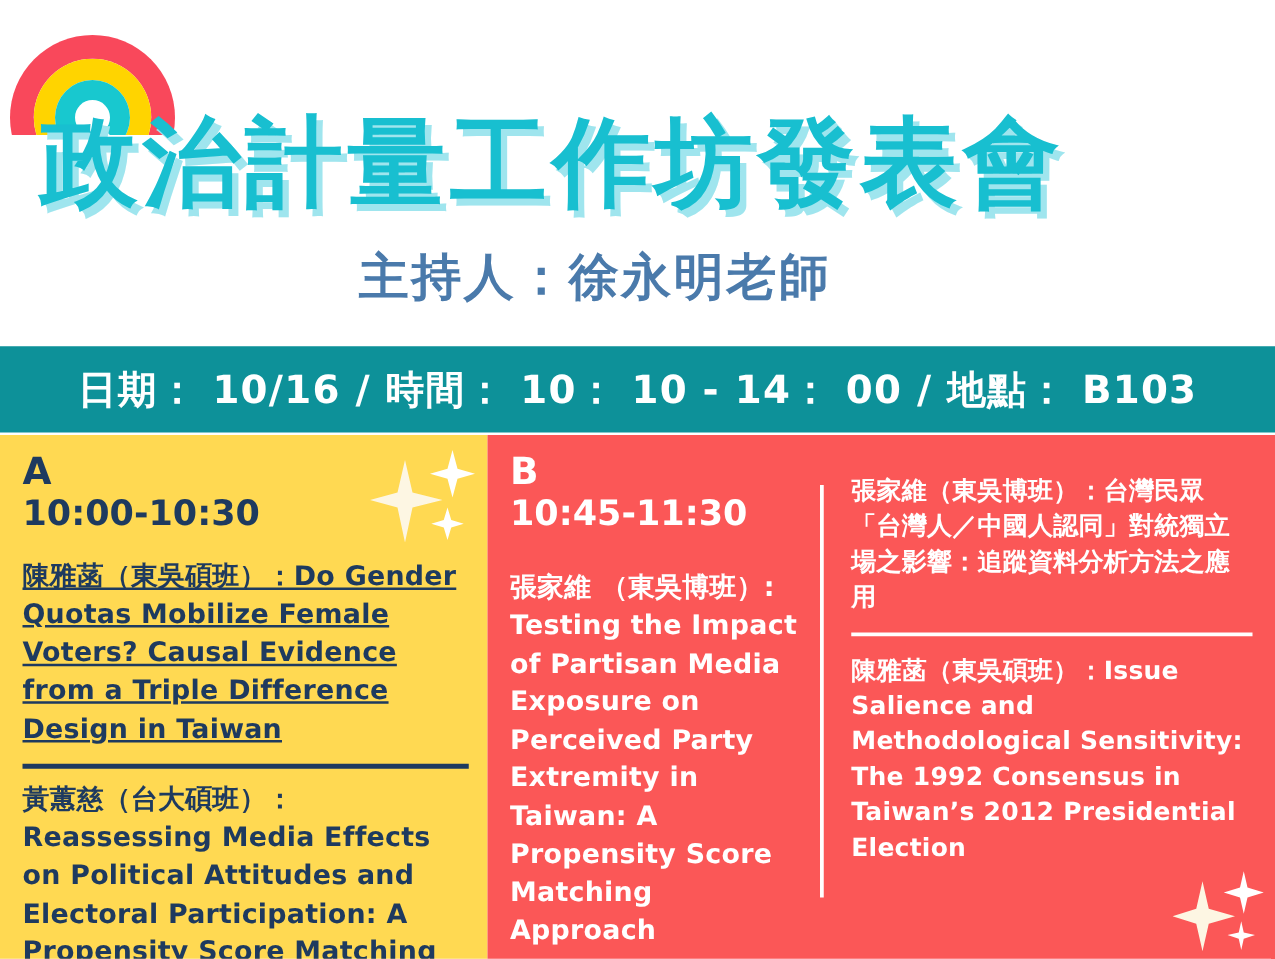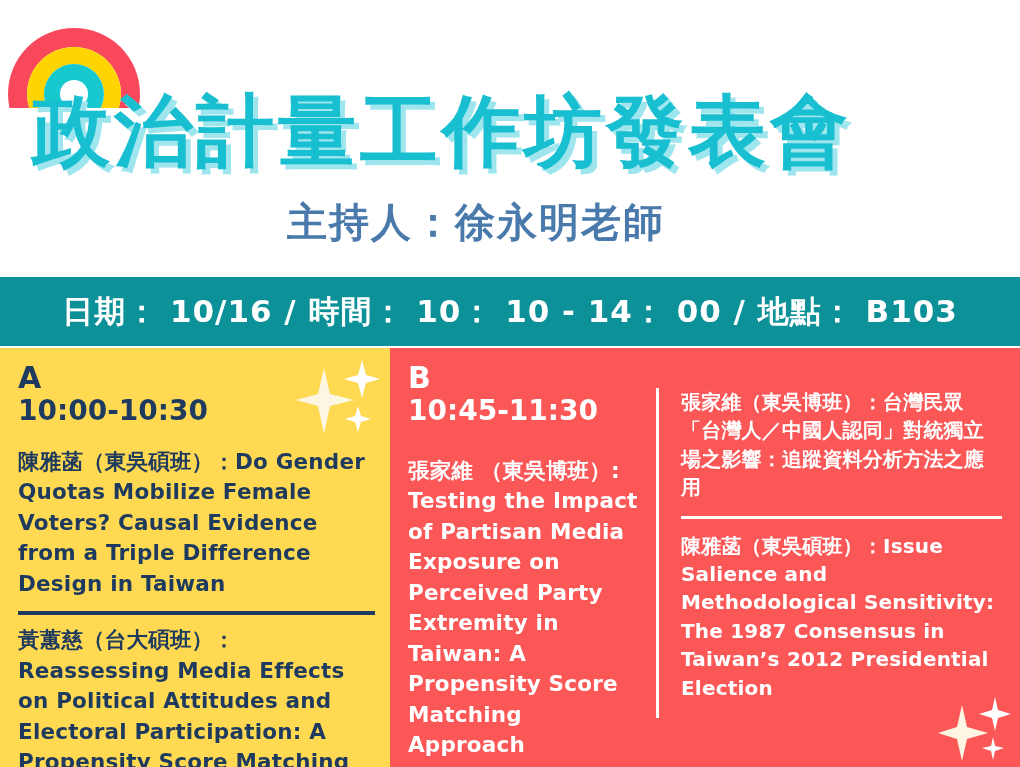--- a/index.html
+++ b/index.html
@@ -148,21 +148,20 @@
     width: 3px;
     margin: 40px 0 49px 0;
     background: #ffffff;
     flex: 0 0 auto;
   }
   .panel-b-right {
     flex: 1;
     box-sizing: border-box;
     padding: 30px 18px 0 22px;
     position: relative;
-    margin-top: 10px;
   }
 
   
   .sess-letter {
     font-family: "DejaVu Sans", "Liberation Sans", sans-serif;
     font-size: 30px;
     font-weight: bold;
     line-height: 1.05;
     letter-spacing: 1px;
   }
@@ -187,21 +186,21 @@
   }
   .panel-b-left .talk {
     font-size: 21.5px;
     line-height: 1.42;
   }
   .panel-b-right .talk {
     font-size: 20px;
     line-height: 1.42;
   }
 
-  .talk-a-1 { margin-top: 20px; }
+  .talk-a-1 { margin-top: 20px; text-decoration: underline; }
   .talk-b-1 { margin-top: 29px; }
 
   .rule-dark {
     height: 4px;
     background: #1e3a5f;
     margin: 12px 0 10px 0;
     width: 357px;
   }
   .rule-light {
     height: 3px;
@@ -274,21 +273,21 @@
         <div class="sess-letter" style="color: rgb(255, 255, 255);">B</div>
         <div class="sess-time" style="color: rgb(255, 255, 255);">10:45-11:30</div>
         <div class="talk talk-b-1" style="color: rgb(255, 255, 255);">張家維 （東吳博班）: Testing the Impact of Partisan Media Exposure on Perceived Party Extremity in Taiwan: A Propensity Score Matching Approach</div>
       </div>
 
       <div class="panel-b-divider" style="background: rgb(255, 255, 255);"></div>
 
       <div class="panel-b-right">
         <div class="talk" style="color: rgb(255, 255, 255);">張家維（東吳博班）：台灣民眾「台灣人／中國人認同」對統獨立場之影響：追蹤資料分析方法之應用</div>
         <div class="rule-light" style="background: rgb(255, 255, 255);"></div>
-        <div class="talk" style="color: rgb(255, 255, 255);">陳雅菡（東吳碩班）：Issue Salience and Methodological Sensitivity: The 1987 Consensus in Taiwan’s 2012 Presidential Election</div>
+        <div class="talk" style="color: rgb(255, 255, 255);">陳雅菡（東吳碩班）：Issue Salience and Methodological Sensitivity: The 1992 Consensus in Taiwan’s 2012 Presidential Election</div>
       </div>
 
       <svg class="sparkle sparkle-b" viewBox="0 0 76 70">
         <path d="M24 10 L29 32 L50 38 L29 44 L24 66 L19 44 L0 38 L19 32 Z" fill="#fdf6e3"></path>
         <path d="M57 2 L60 15 L73 19 L60 23 L57 36 L54 23 L41 19 L54 15 Z" fill="#ffffff"></path>
         <path d="M55 42 L57 51 L66 53 L57 56 L55 65 L53 56 L44 53 L53 51 Z" fill="#ffffff"></path>
       </svg>
     </div>
 
   </div>

